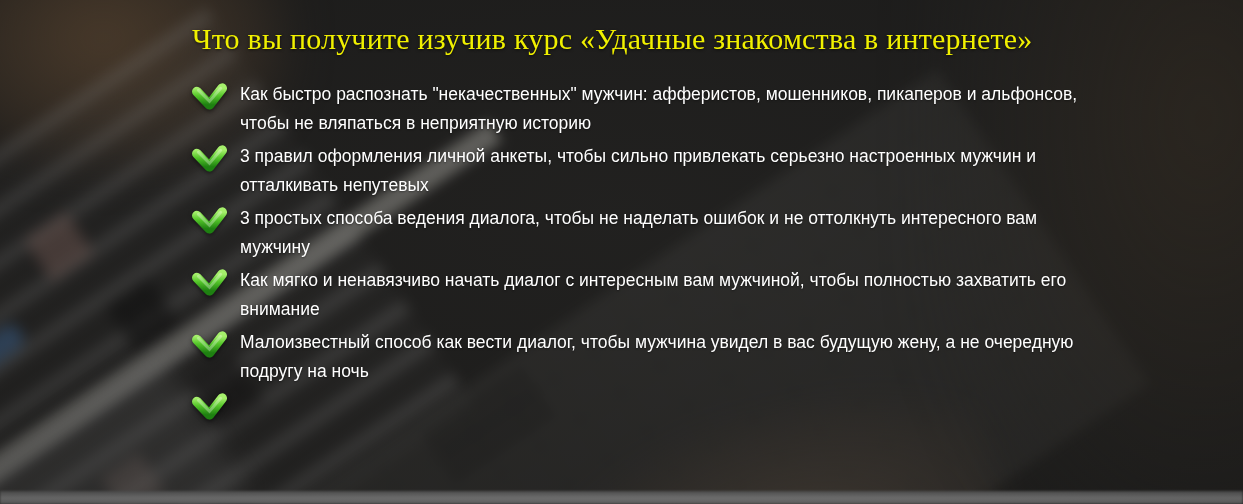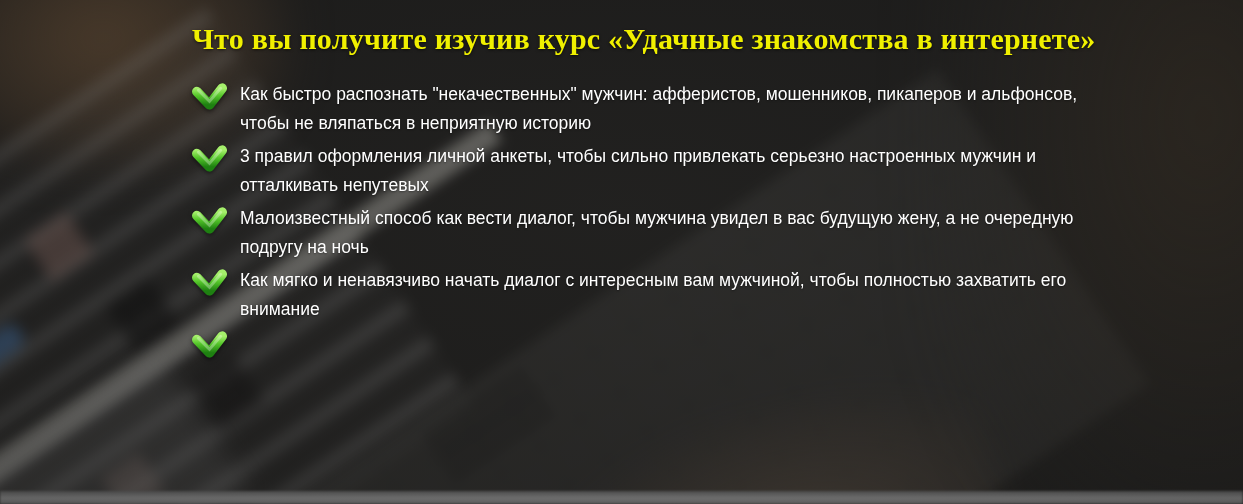--- a/index.html
+++ b/index.html
@@ -88,21 +88,21 @@
   
   .content {
     position: absolute;
     left: 192px; top: 21px;
     width: 910px;
     z-index: 2;
   }
   .title {
     margin: 0 0 23px 0;
     font-family: "Liberation Serif", serif;
-    font-weight: 700;
+    font-weight: 400;
     font-size: 30px;
     line-height: 36px;
     letter-spacing: 0.2px;
     color: #f0f000;
     text-shadow: 0 1px 3px rgba(0,0,0,0.65);
     white-space: nowrap;
   }
   .benefits { margin: 0; padding: 0; list-style: none; }
   .benefit {
     display: flex;
@@ -180,27 +180,33 @@
       <li class="benefit">
         <svg class="check" viewBox="0 0 36 30">
             <use href="#checkmark-shape" xlink:href="#checkmark-shape"></use>
           </svg>
         <span class="benefit-text">3 правил оформления личной анкеты, чтобы сильно привлекать серьезно настроенных мужчин и отталкивать непутевых</span>
       </li>
       <li class="benefit">
         <svg class="check" viewBox="0 0 36 30">
             <use href="#checkmark-shape" xlink:href="#checkmark-shape"></use>
           </svg>
+        <span class="benefit-text">3 простых способа ведения диалога, чтобы не наделать ошибок и не оттолкнуть интересного вам мужчину</span>
+      </li>
+      <li class="benefit">
+        <svg class="check" viewBox="0 0 36 30">
+            <use href="#checkmark-shape" xlink:href="#checkmark-shape"></use>
+          </svg>
+        <span class="benefit-text">Как мягко и ненавязчиво начать диалог с интересным вам мужчиной, чтобы полностью захватить его внимание</span>
+      </li>
+      <li class="benefit">
+        <svg class="check" viewBox="0 0 36 30">
+            <use href="#checkmark-shape" xlink:href="#checkmark-shape"></use>
+          </svg>
         <span class="benefit-text">Малоизвестный способ как вести диалог, чтобы мужчина увидел в вас будущую жену, а не очередную подругу на ночь</span>
-      </li>
-      <li class="benefit">
-        <svg class="check" viewBox="0 0 36 30">
-            <use href="#checkmark-shape" xlink:href="#checkmark-shape"></use>
-          </svg>
-        <span class="benefit-text">Как мягко и ненавязчиво начать диалог с интересным вам мужчиной, чтобы полностью захватить его внимание</span>
       </li>
       <li class="benefit">
         <svg class="check" viewBox="0 0 36 30">
             <use href="#checkmark-shape" xlink:href="#checkmark-shape"></use>
           </svg>
       </li>
     </ul>
   </div>
 
 </div>

